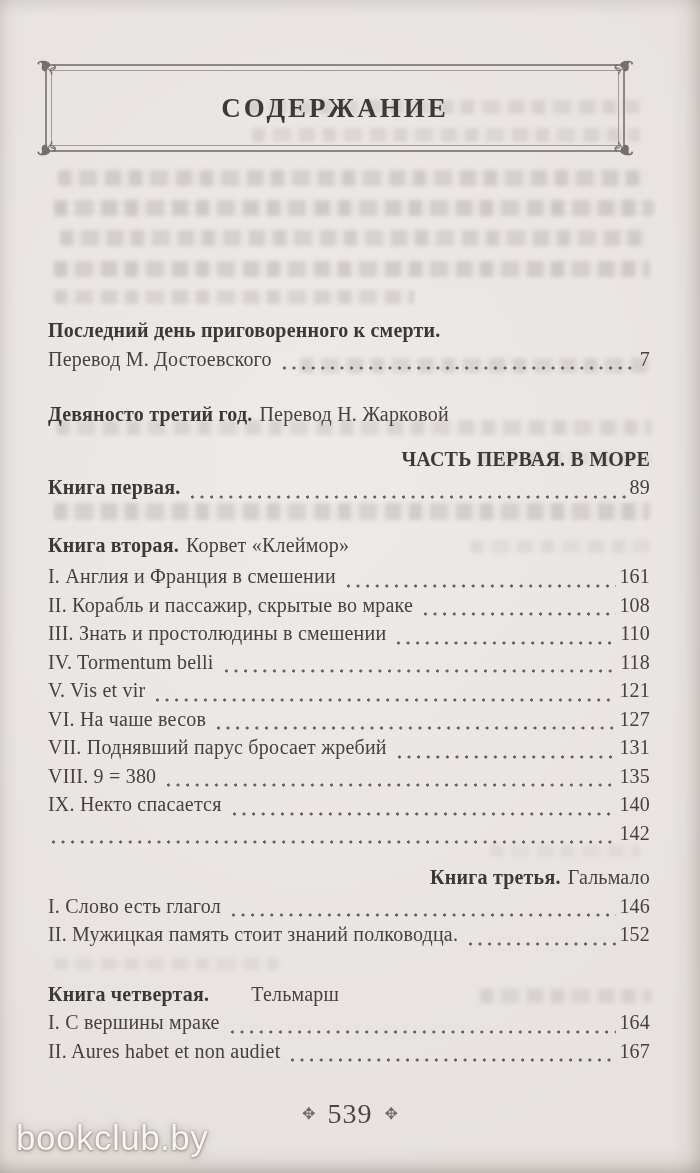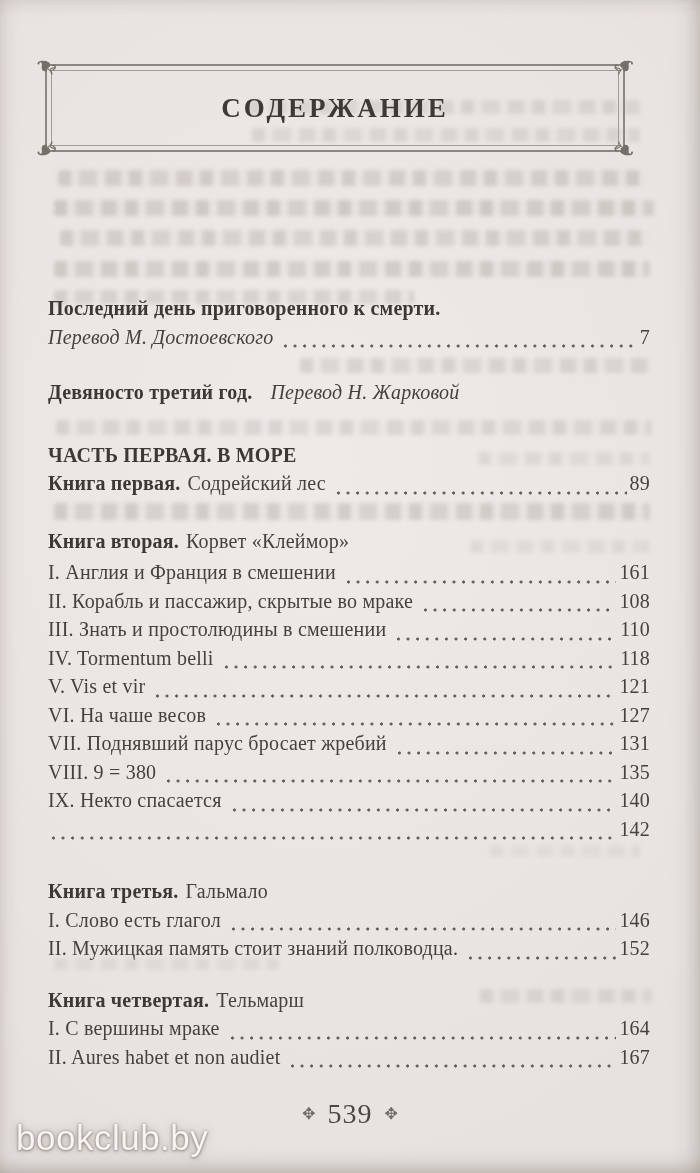--- a/index.html
+++ b/index.html
@@ -48,33 +48,33 @@
   .g7{left:54px; top:290px;width:360px;height:14px;opacity:.48;}
   .g8{left:300px;top:358px;width:352px;height:15px;opacity:.45;}
   .g9{left:56px; top:420px;width:596px;height:15px;opacity:.42;}
   .g10{left:478px;top:452px;width:172px;height:13px;opacity:.32;}
   .g11{left:54px; top:503px;width:596px;height:17px;opacity:.55;}
   .g12{left:470px;top:540px;width:180px;height:13px;opacity:.28;}
   .g13{left:490px;top:845px;width:150px;height:12px;opacity:.22;}
   .g14{left:54px; top:958px;width:225px;height:12px;opacity:.26;}
   .g15{left:480px;top:989px;width:172px;height:14px;opacity:.38;}
   
-  .toc{position:absolute;left:48px;top:294px;width:602px;z-index:2;}
+  .toc{position:absolute;left:48px;top:316px;width:602px;z-index:2;}
   .line{display:flex;align-items:baseline;font-size:20px;line-height:28.5px;
     letter-spacing:.2px;white-space:nowrap;}
   .line .b{font-weight:bold;color:#3c3834;}
-  .line .i{font-style:italic;}
+  .line .i{}
   .part:not(:empty){margin-right:7px;}
   .part:last-child{margin-right:0;}
   .leader{flex:1;height:15px;align-self:flex-end;margin:0 3px 3px 3px;
     background-image:radial-gradient(circle at 2.5px 2px, rgba(72,66,61,.82) 1.35px, transparent 1.8px);
     background-size:9.6px 4px;background-repeat:repeat-x;background-position:left bottom;}
   .pg{color:#46413d;}
-  .gap27{margin-top:27px;gap:11px;} .gap30{margin-top:34px;} .gap29{margin-top:29px;}
-  .gap3{margin-top:3px;align-items:center;} .gap31{margin-top:23px;}
+  .gap27{margin-top:27px;} .gap30{margin-top:16px;justify-content:flex-end;} .gap29{margin-top:29px;}
+  .gap3{margin-top:3px;align-items:center;} .gap31{margin-top:31px;gap:35px;}
   
   .footer{position:absolute;left:0;top:1098px;width:700px;display:flex;
     align-items:center;justify-content:center;gap:12px;z-index:2;}
   .folio{font-size:28px;color:#4c4742;letter-spacing:1px;}
   .fleuron{font-family:"DejaVu Sans",sans-serif;font-size:16px;color:#6f6963;line-height:1;}
   .fleuron.left{transform:scaleX(-1);}
   
   .watermark{position:absolute;left:16px;top:1118px;z-index:7;
     font-family:"Liberation Sans","DejaVu Sans",sans-serif;font-size:35px;font-weight:400;
     color:#f7f4f1;letter-spacing:.5px;
@@ -128,21 +128,20 @@
     <span class="part b">Девяносто третий год.</span>
     <span class="part i">Перевод Н. Жарковой</span>
   </div>
 
   <div class="line gap30">
     <span class="part b">ЧАСТЬ ПЕРВАЯ. В МОРЕ</span>
   </div>
 
   <div class="line">
     <span class="part b">Книга первая.</span>
-    <span class="part">Содрейский лес</span>
     <span class="leader"></span>
     <span class="pg">89</span>
   </div>
 
   <div class="line gap29">
     <span class="part b">Книга вторая.</span>
     <span class="part">Корвет «Клеймор»</span>
   </div>
 
   <div class="line gap3">

